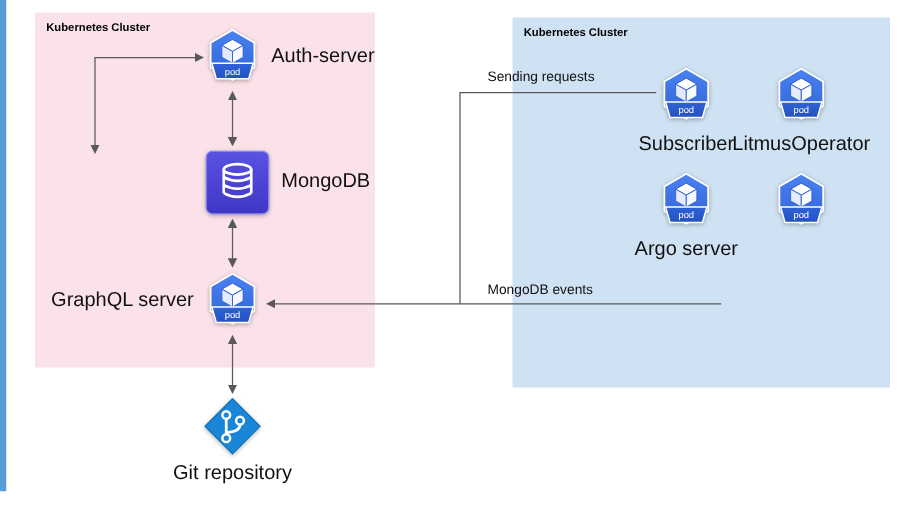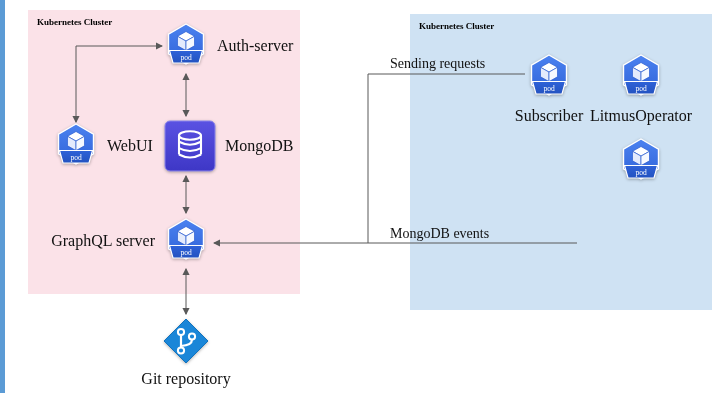--- a/index.html
+++ b/index.html
@@ -1,28 +1,28 @@
 <!DOCTYPE html>
 <html style="--left-bg: #fbe2e8; --right-bg: #cfe2f3; --strip: #5b9bd5;"><head>
 <meta charset="utf-8">
 <style>
   html,body { margin:0; padding:0; background:#ffffff; }
   .canvas {
     position:relative; width:724px; height:404px; background:#ffffff;
-    font-family:Liberation Serif, serif; overflow:hidden;
+    font-family:Liberation Sans, sans-serif; overflow:hidden;
   }
   .strip { position:absolute; left:0; top:0; width:5px; height:393px;
     background:var(--strip,#5b9bd5); }
   .cluster { position:absolute; }
   #left-cluster  { left:28px;  top:10px; width:272px; height:284px; background:var(--left-bg,#fbe2e8); }
   #right-cluster { left:410px; top:14px; width:302px; height:296px; background:var(--right-bg,#cfe2f3); }
   .cluster-label { position:absolute; left:9px; top:7px; font-size:9px; font-weight:bold; color:#000; white-space:nowrap; }
   #arrows { position:absolute; left:0; top:0; width:724px; height:404px; pointer-events:none; }
   .edge { stroke:#595959; stroke-width:1; fill:none; }
-  .edge-label { position:absolute; font-size:14px; color:#111; white-space:nowrap; }
+  .edge-label { position:absolute; font-size:11px; color:#111; white-space:nowrap; }
   .node { position:absolute; }
   .node-label { position:absolute; font-size:16px; color:#111; line-height:1.15; }
   .label-right  { left:calc(100% + 9px); top:50%; transform:translateY(-50%); white-space:nowrap; }
   .label-left   { right:calc(100% + 9px); top:50%; transform:translateY(-50%); white-space:nowrap; }
   .label-bottom { top:calc(100% + 6px); left:50%; transform:translateX(-50%); white-space:nowrap; text-align:center; }
   .label-bottom.wrap { white-space:normal; width:66px; }
   .icon-shadow { display:block; filter:drop-shadow(0 1px 1.5px rgba(0,0,0,0.3)); }
   .defs-holder { position:absolute; width:0; height:0; }
 </style>
 </head>
@@ -99,26 +99,20 @@
   <div class="edge-label" style="left:390px; top:56px;">Sending requests</div>
   <div class="edge-label" style="left:390px; top:226px;">MongoDB events</div>
 
   <div class="node" style="left:164px; top:22px;">
     <svg class="icon-shadow" width="44" height="48">
         <use href="#sym-pod"></use>
       </svg>
     <span class="node-label label-right">Auth-server</span>
   </div>
 
-  <div class="node" style="left:54px; top:122px;">
-    <svg class="icon-shadow" width="44" height="48">
-        <use href="#sym-pod"></use>
-      </svg>
-    <span class="node-label label-right">WebUI</span>
-  </div>
 
   <div class="node" style="left:164px; top:120px;">
     <svg class="icon-shadow" width="52" height="52">
         <use href="#sym-mongo"></use>
       </svg>
     <span class="node-label label-right">MongoDB</span>
   </div>
 
   <div class="node" style="left:164px; top:217px;">
     <svg class="icon-shadow" width="44" height="48">
@@ -134,20 +128,26 @@
     <span class="node-label label-bottom">Subscriber</span>
   </div>
 
   <div class="node" style="left:619px; top:53px;">
     <svg class="icon-shadow" width="44" height="48">
         <use href="#sym-pod"></use>
       </svg>
     <span class="node-label label-bottom">LitmusOperator</span>
   </div>
 
+  <div class="node" style="left:527px; top:137px;">
+    <svg class="icon-shadow" width="44" height="48">
+        <use href="#sym-pod"></use>
+      </svg>
+    <span class="node-label label-bottom">Argo server</span>
+  </div>
 
   <div class="node" style="left:619px; top:137px;">
     <svg class="icon-shadow" width="44" height="48">
         <use href="#sym-pod"></use>
       </svg>
   </div>
 
 
   <div class="node" style="left:163px; top:318px;">
     <svg class="icon-shadow" width="46" height="46">

